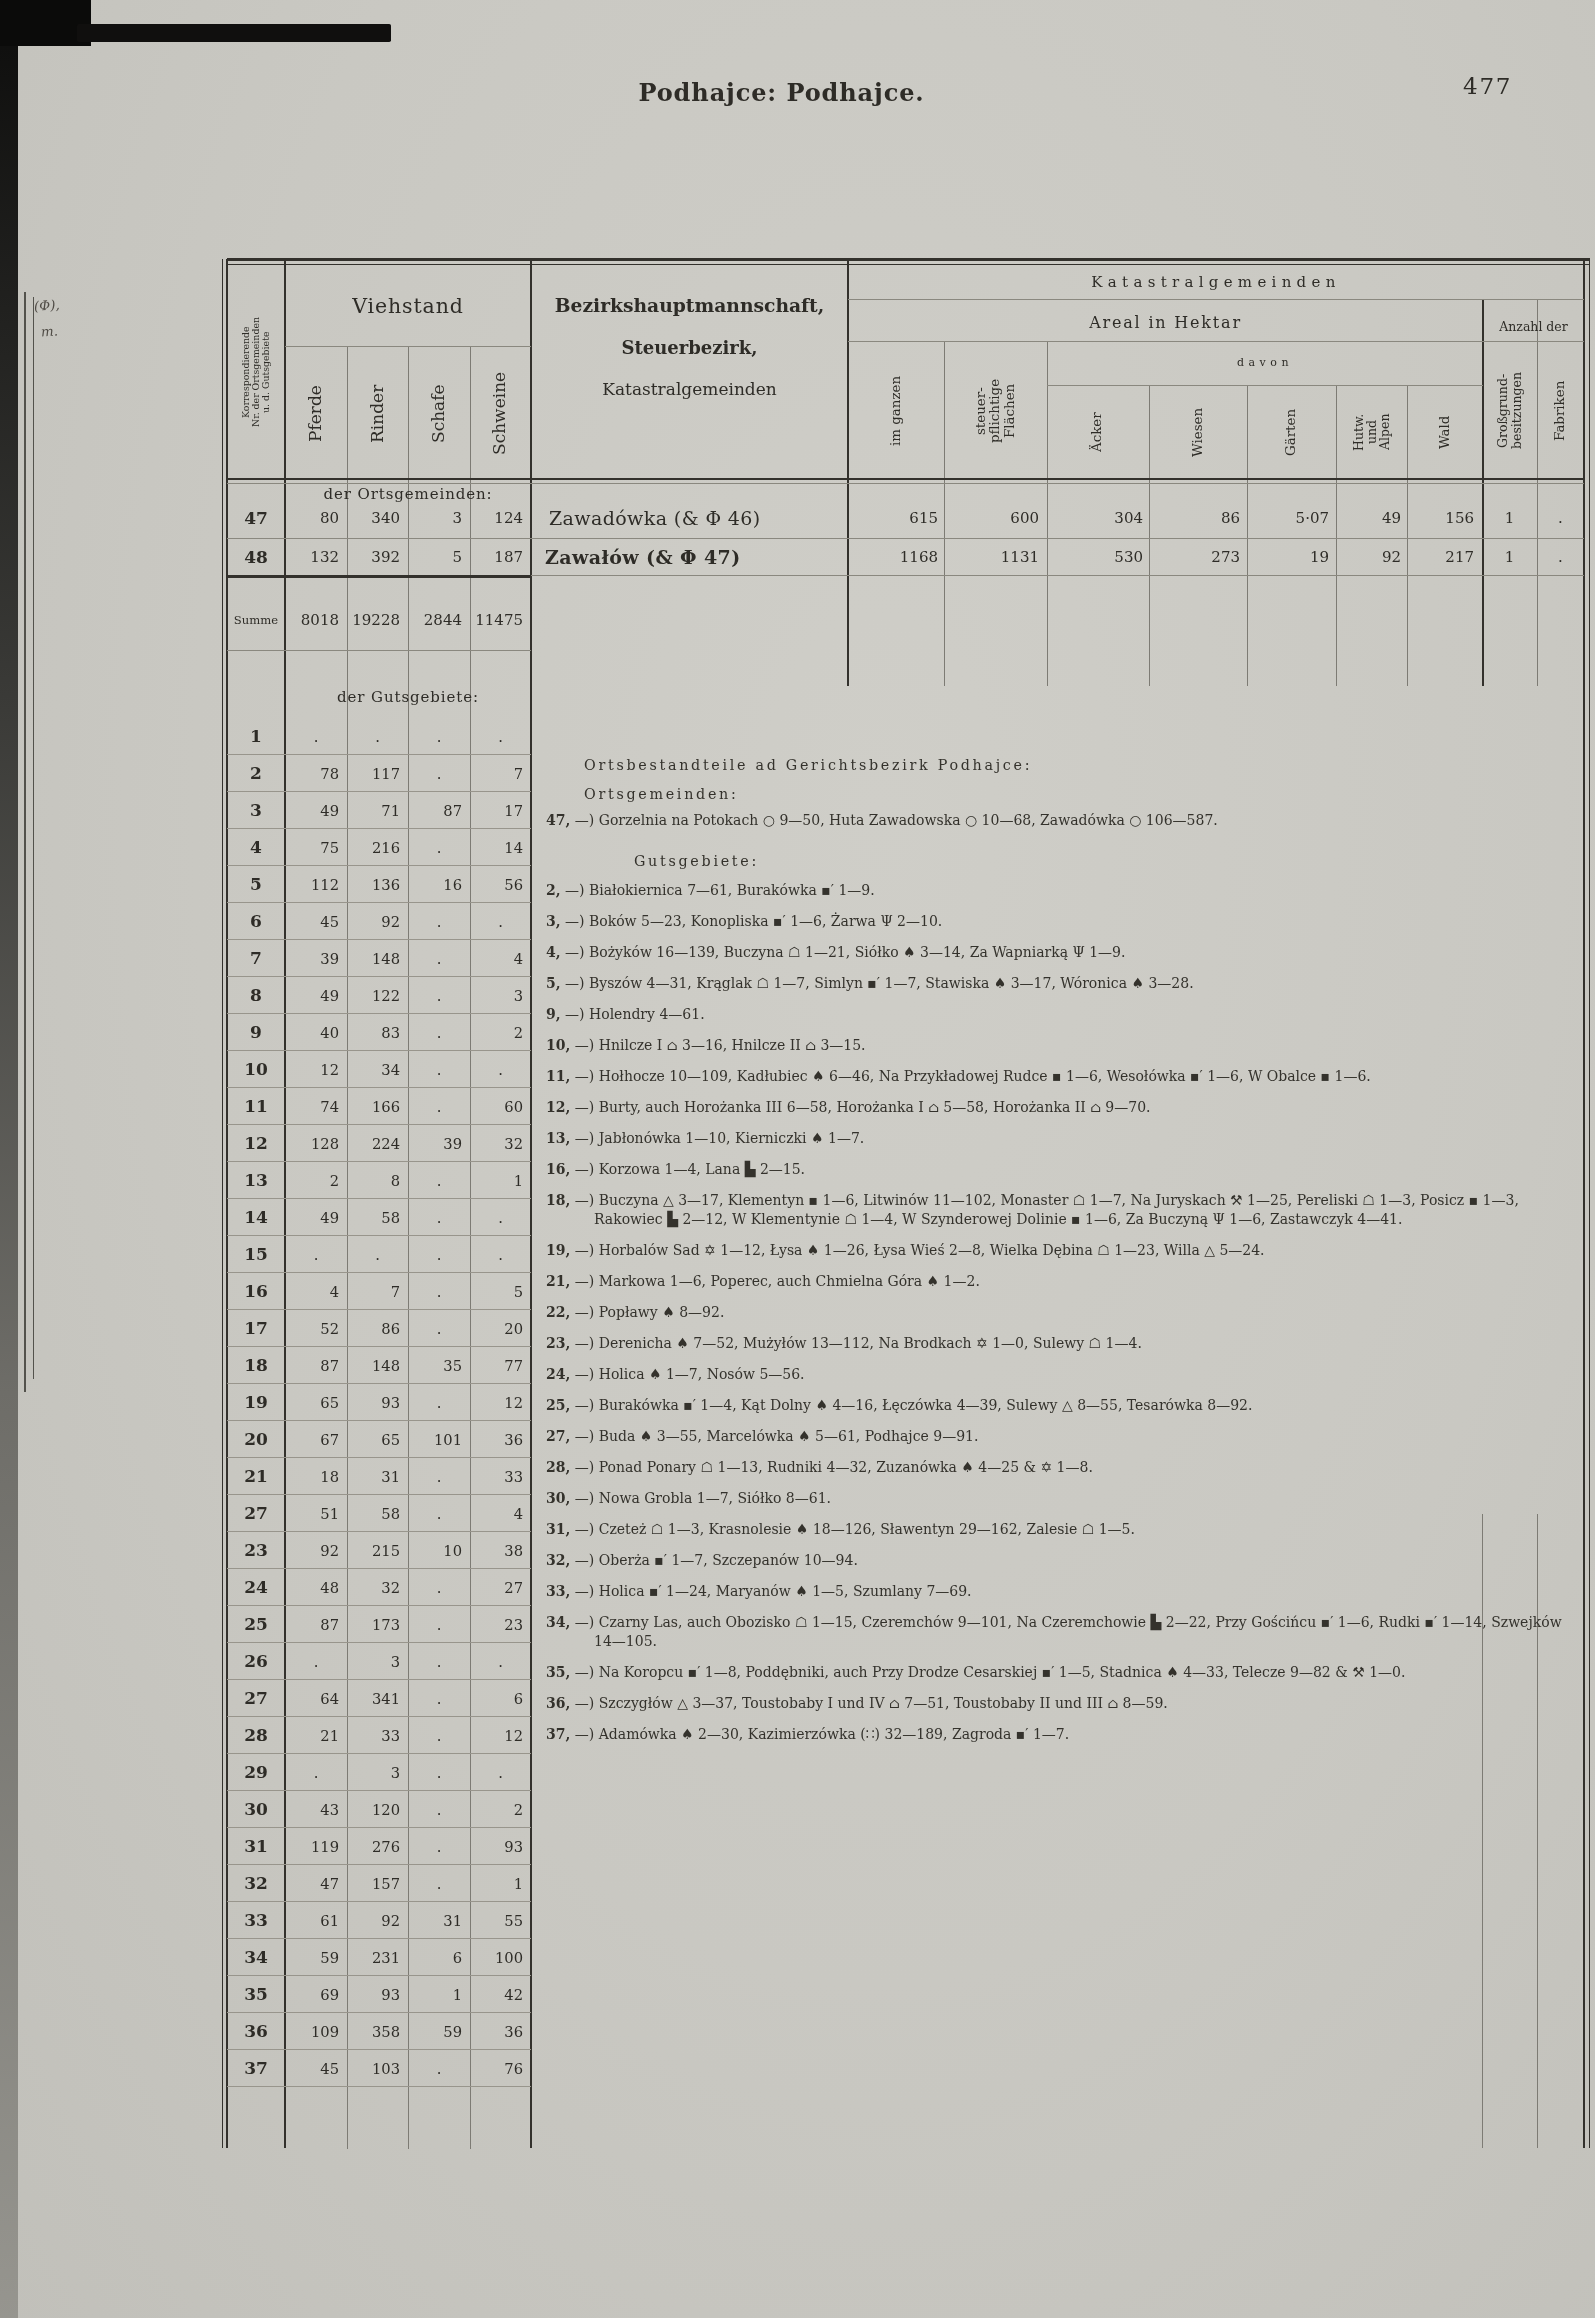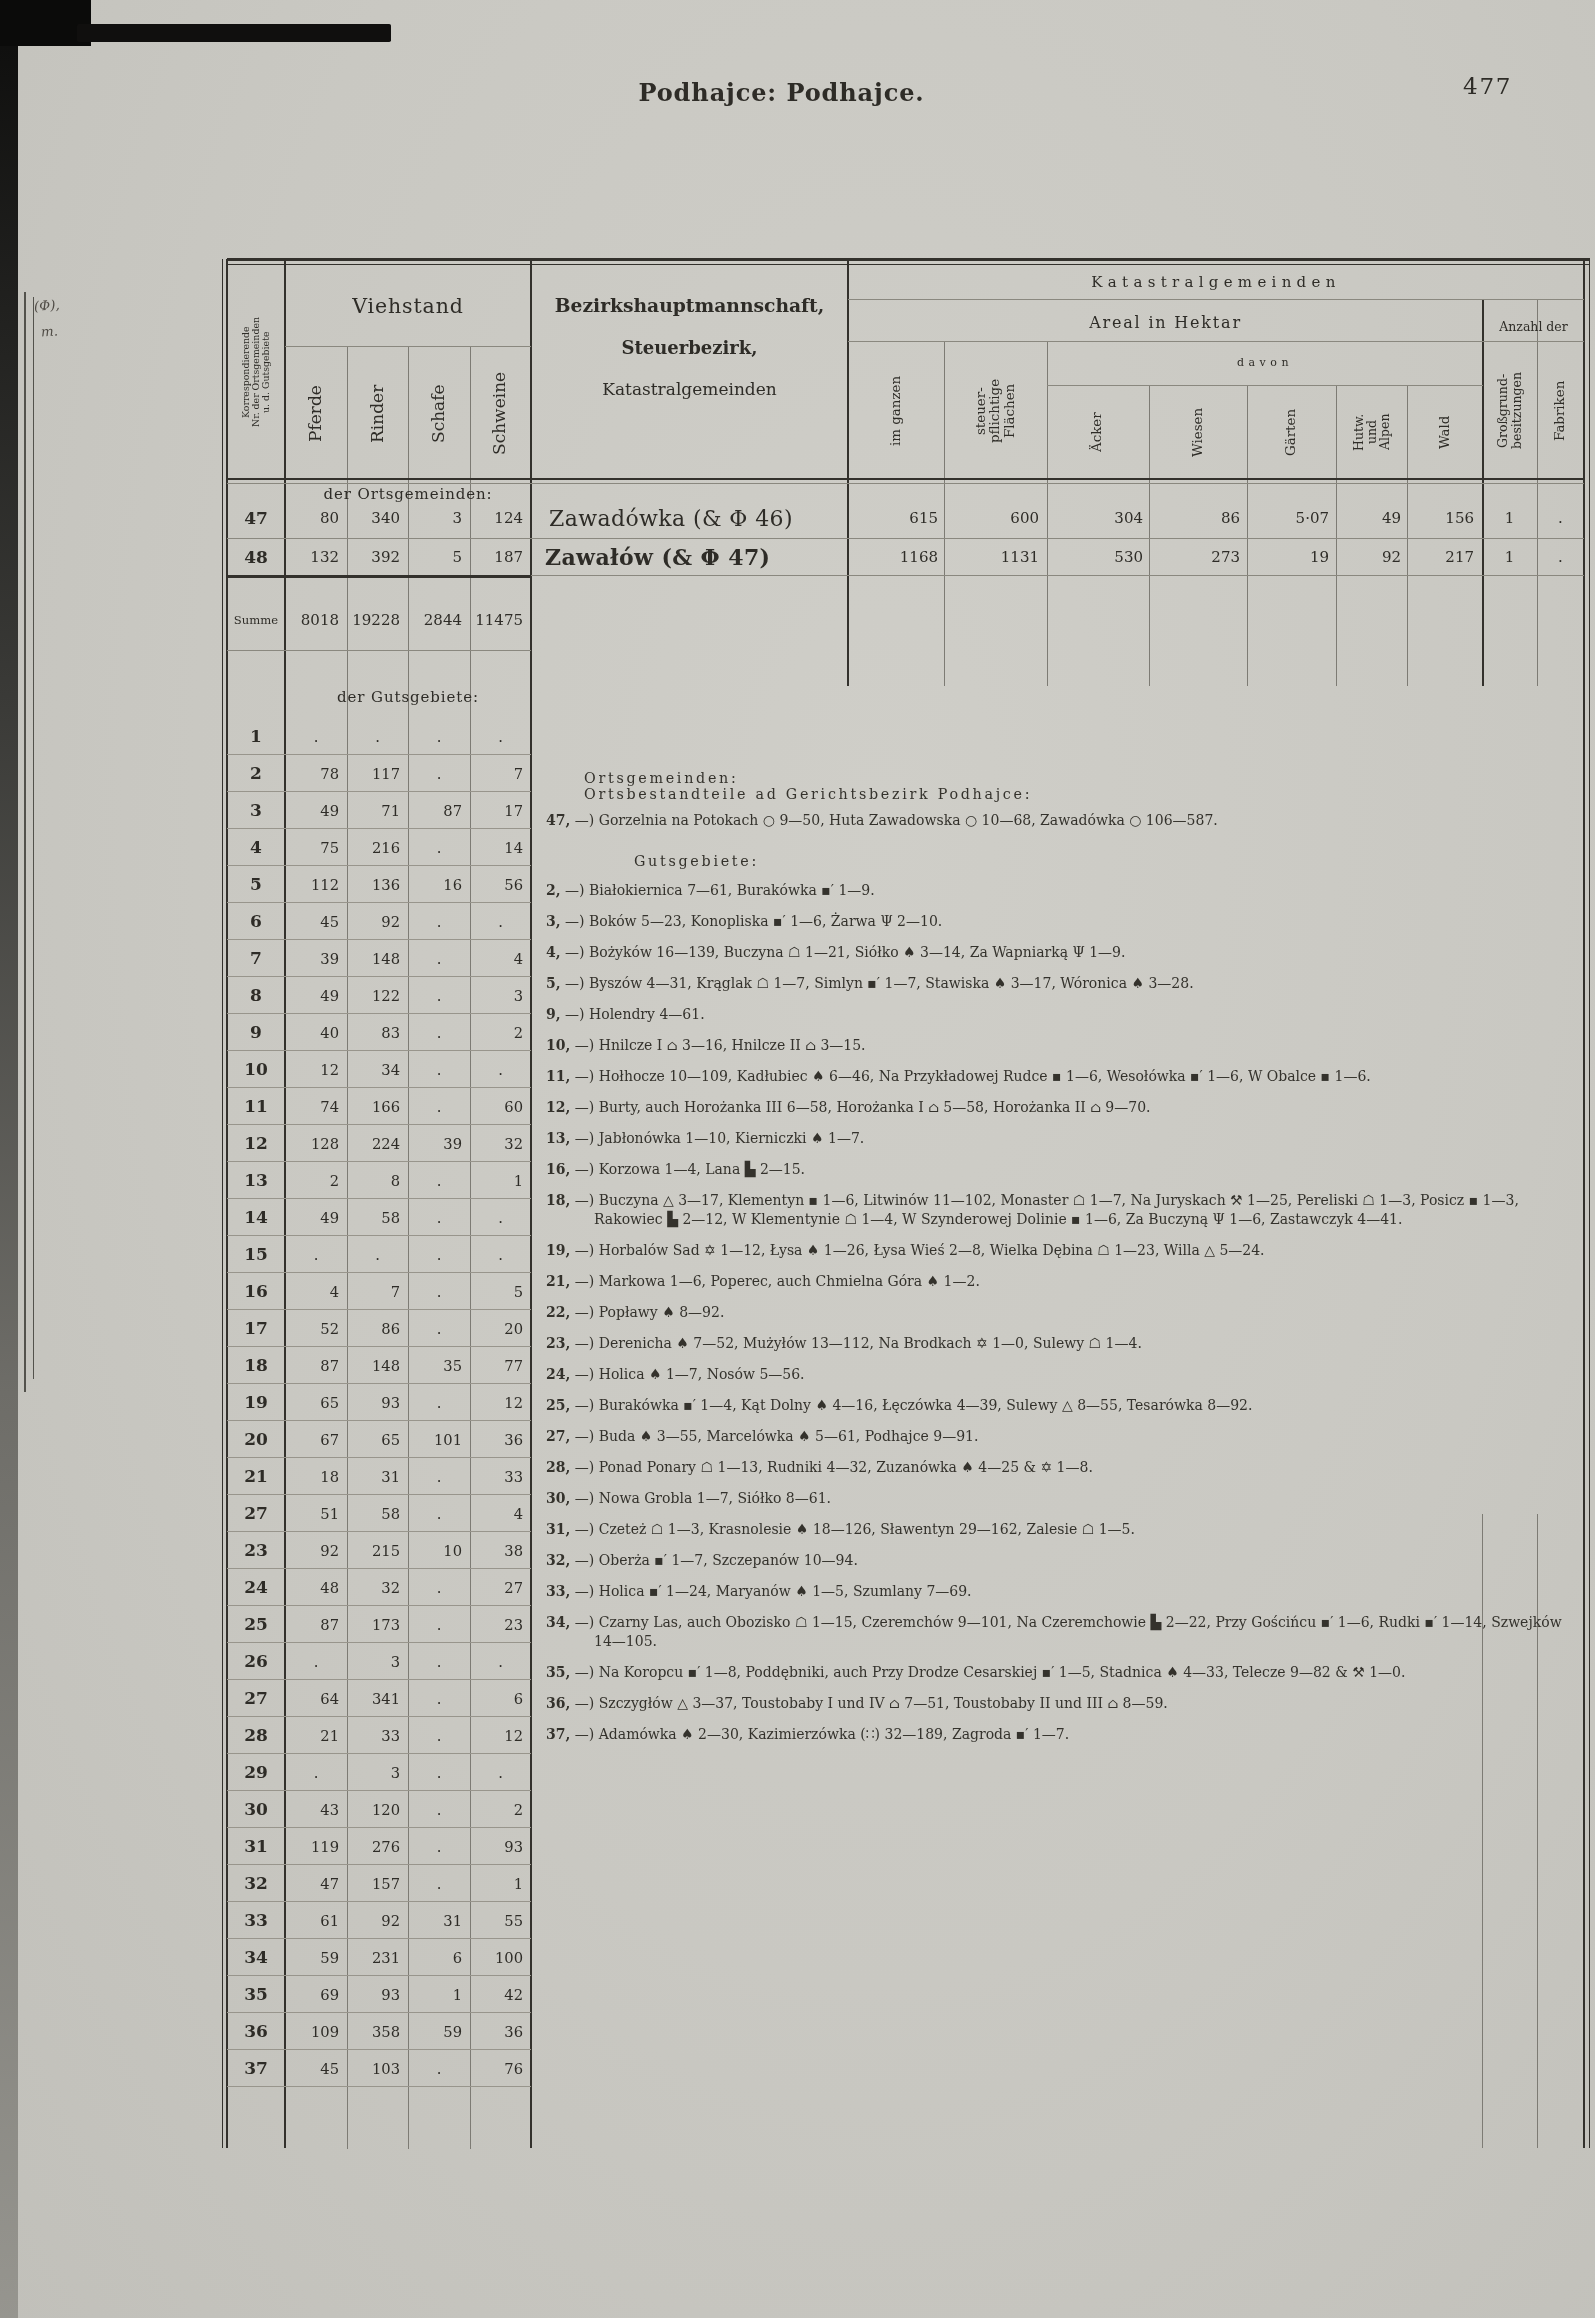--- a/index.html
+++ b/index.html
@@ -23,21 +23,21 @@
   .hdr{position:absolute;text-align:center;}
   .rot{position:absolute;writing-mode:vertical-rl;transform:rotate(180deg);
        text-align:center;white-space:pre-line;line-height:1.05;
        display:flex;align-items:center;justify-content:center;}
   
   .orow{position:absolute;left:227px;width:1357px;}
   .ocell{position:absolute;top:0;height:100%;display:flex;align-items:center;
          justify-content:flex-end;font-size:15px;padding:0;box-sizing:border-box;}
   .ocell.center{justify-content:center;}
   .onr{left:0;width:58px;justify-content:center;font-weight:bold;font-size:17px;}
-  .oname{justify-content:flex-start;font-size:22px;letter-spacing:0.4px;}
+  .oname{justify-content:flex-start;font-size:19px;letter-spacing:0.4px;}
   
   #grows{position:absolute;left:227px;top:718px;width:304px;}
   .grow{display:flex;height:37px;box-sizing:border-box;border-bottom:0.9px solid #98958c;}
   .grow span{display:flex;align-items:center;box-sizing:border-box;}
   .gnr{width:58px;justify-content:center;font-weight:bold;font-size:17px;}
   .gcell{justify-content:flex-end;padding-right:8px;font-size:14.7px;}
   .gcell.c1{width:62px}.gcell.c2{width:61px}.gcell.c3{width:62px}.gcell.c4{width:61px}
   .gcell.dotc{justify-content:center;padding-right:0;}
   
   #notes{position:absolute;left:534px;top:757px;width:1051px;color:#34322c;}
@@ -441,22 +441,22 @@
       <div class="grow">
         <span class="gnr">37</span>
         <span class="gcell c1">45</span>
         <span class="gcell c2">103</span>
         <span class="gcell c3 dotc">.</span>
         <span class="gcell c4">76</span>
       </div>
     </div>
 
   <div id="notes">
+    <p class="nh">Ortsbestandteile ad Gerichtsbezirk Podhajce:</p>
     <p class="nh nh2">Ortsgemeinden:</p>
-    <p class="nh">Ortsbestandteile ad Gerichtsbezirk Podhajce:</p>
     <p class="entry" id="p47"><span class="enr">47,</span> <span>—) Gorzelnia na Potokach ○ 9—50, Huta Zawadowska ○ 10—68, Zawadówka ○ 106—587.</span></p>
     <p class="nh nh3">Gutsgebiete:</p>
     <div id="entries">
         <p class="entry"><span class="enr">2,</span> —) Białokiernica 7—61, Burakówka ▪′ 1—9.</p>
         <p class="entry"><span class="enr">3,</span> —) Boków 5—23, Konopliska ▪′ 1—6, Żarwa Ψ 2—10.</p>
         <p class="entry"><span class="enr">4,</span> —) Bożyków 16—139, Buczyna ☖ 1—21, Siółko ♠ 3—14, Za Wapniarką Ψ 1—9.</p>
         <p class="entry"><span class="enr">5,</span> —) Byszów 4—31, Krąglak ☖ 1—7, Simlyn ▪′ 1—7, Stawiska ♠ 3—17, Wóronica ♠ 3—28.</p>
         <p class="entry"><span class="enr">9,</span> —) Holendry 4—61.</p>
         <p class="entry"><span class="enr">10,</span> —) Hnilcze I ⌂ 3—16, Hnilcze II ⌂ 3—15.</p>
         <p class="entry"><span class="enr">11,</span> —) Hołhocze 10—109, Kadłubiec ♠ 6—46, Na Przykładowej Rudce ▪ 1—6, Wesołówka ▪′ 1—6, W Obalce ▪ 1—6.</p>

